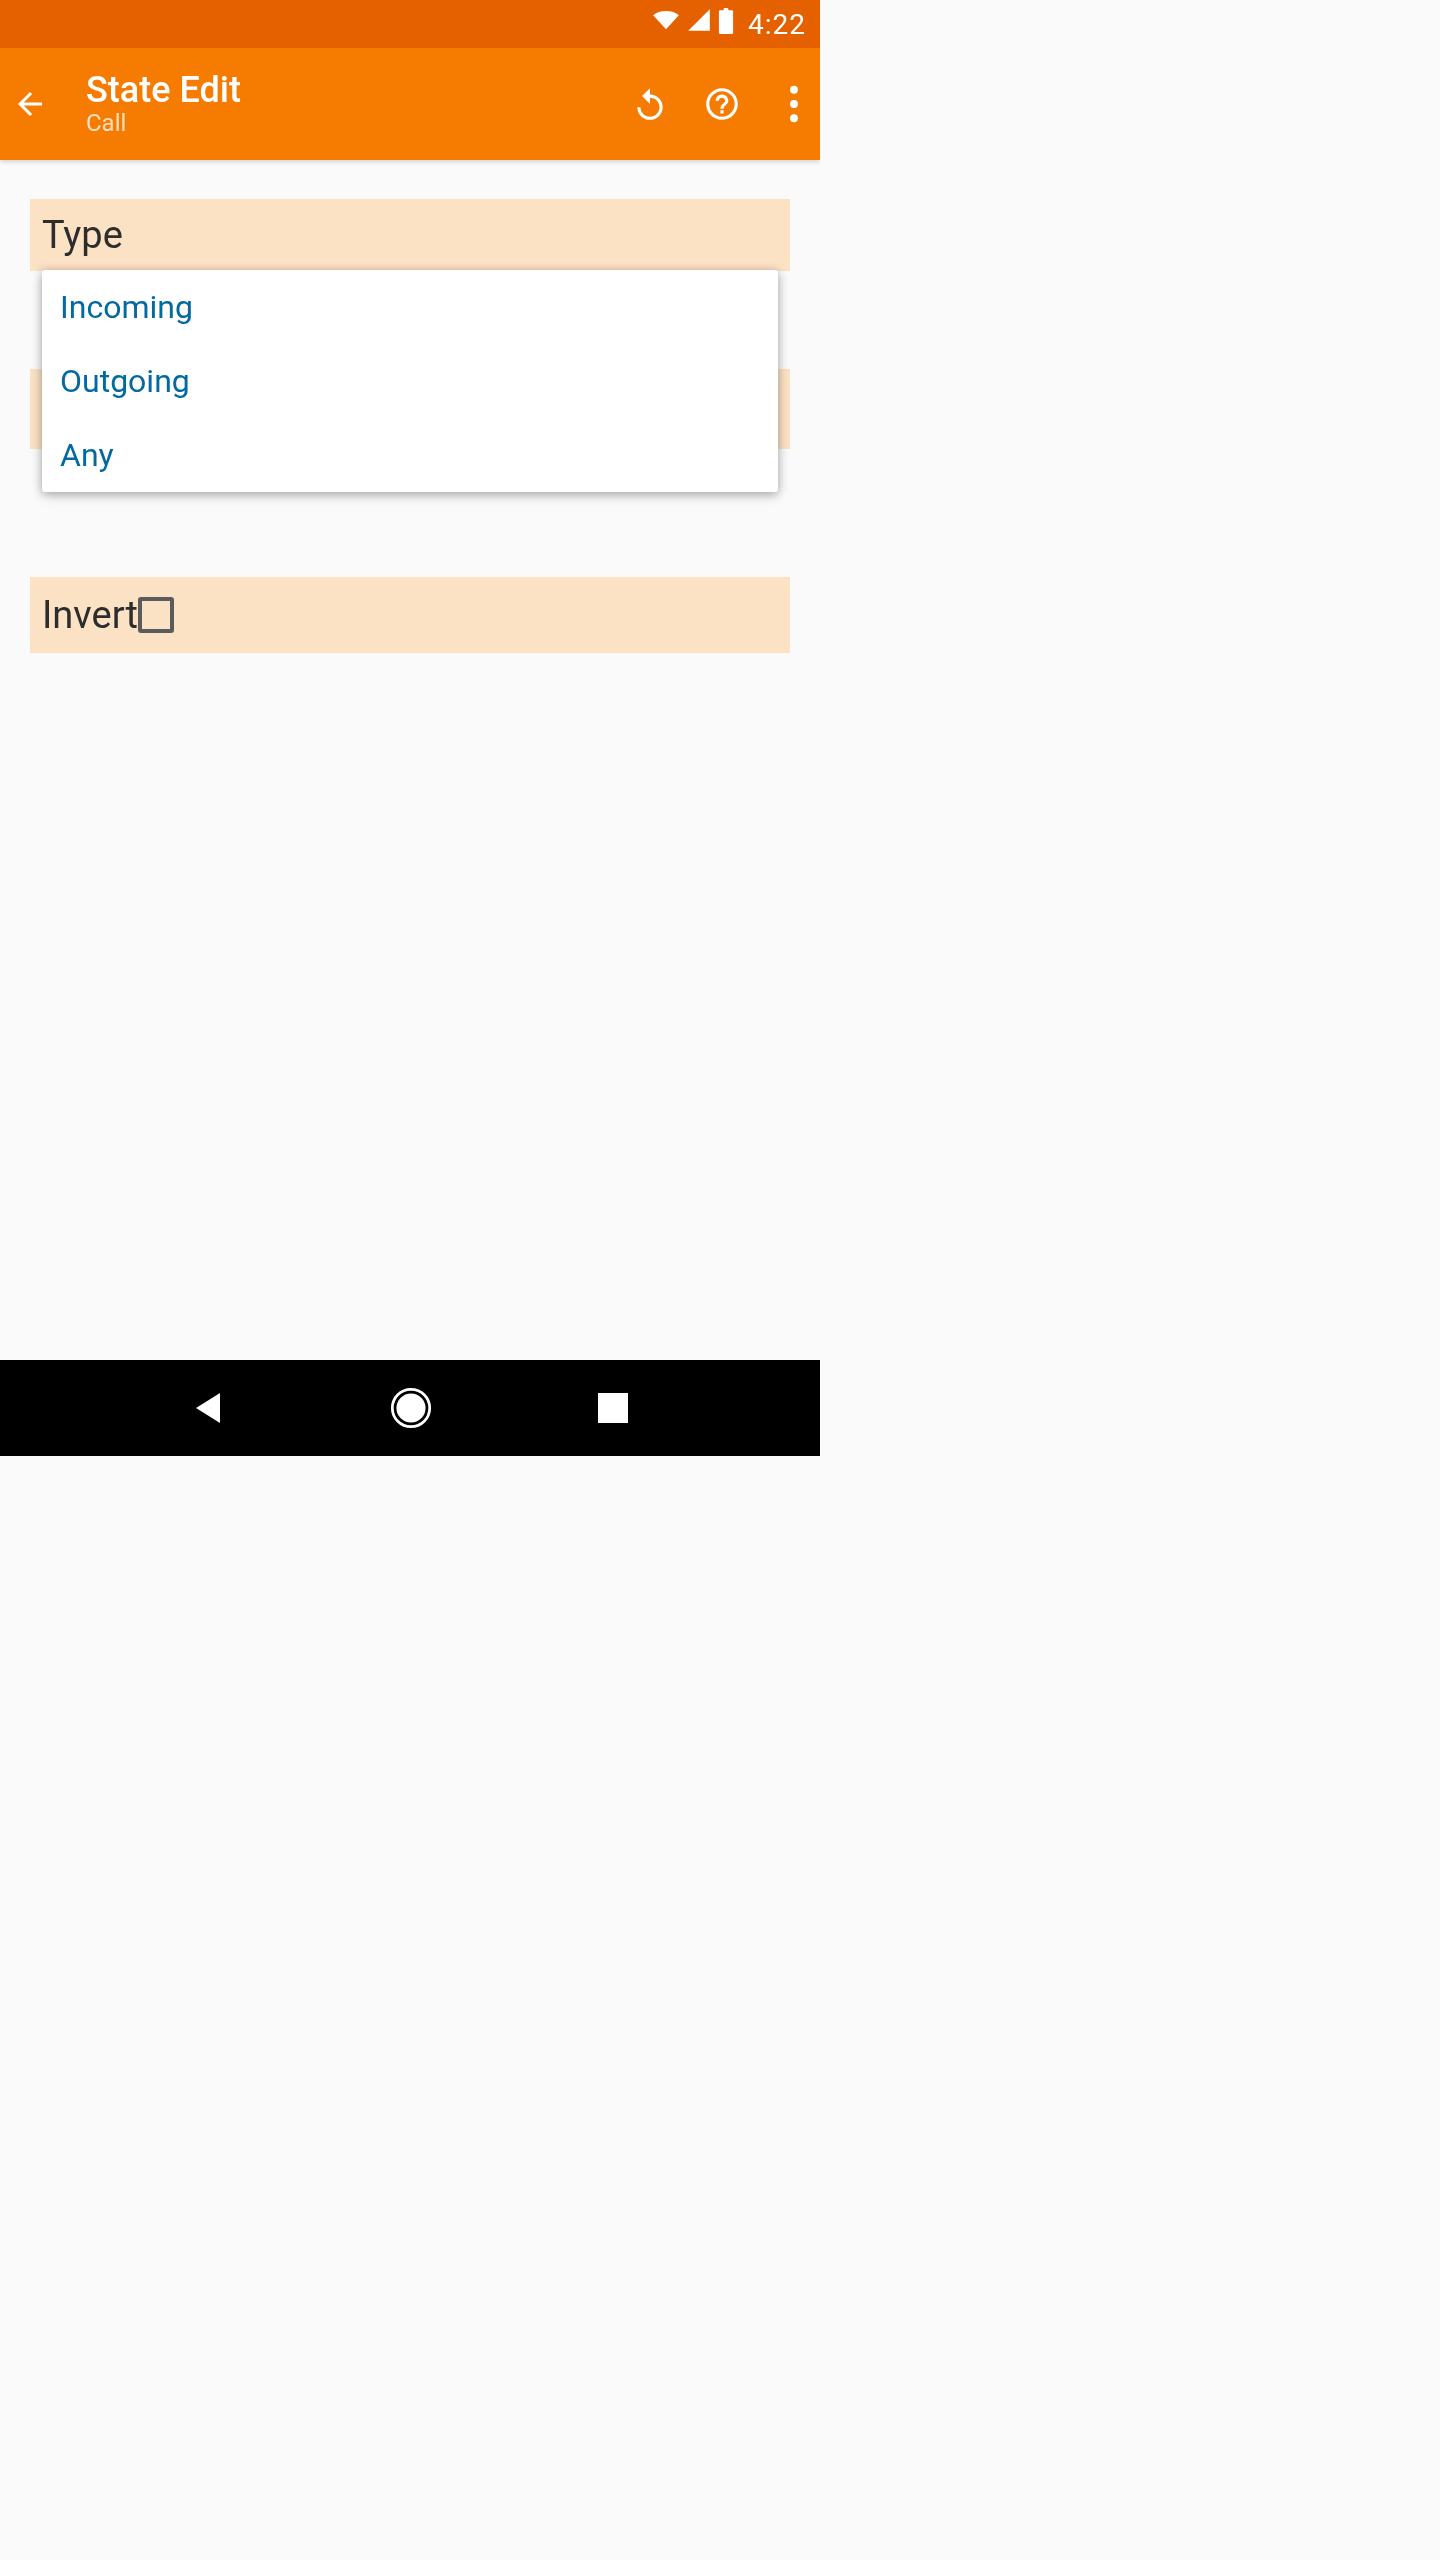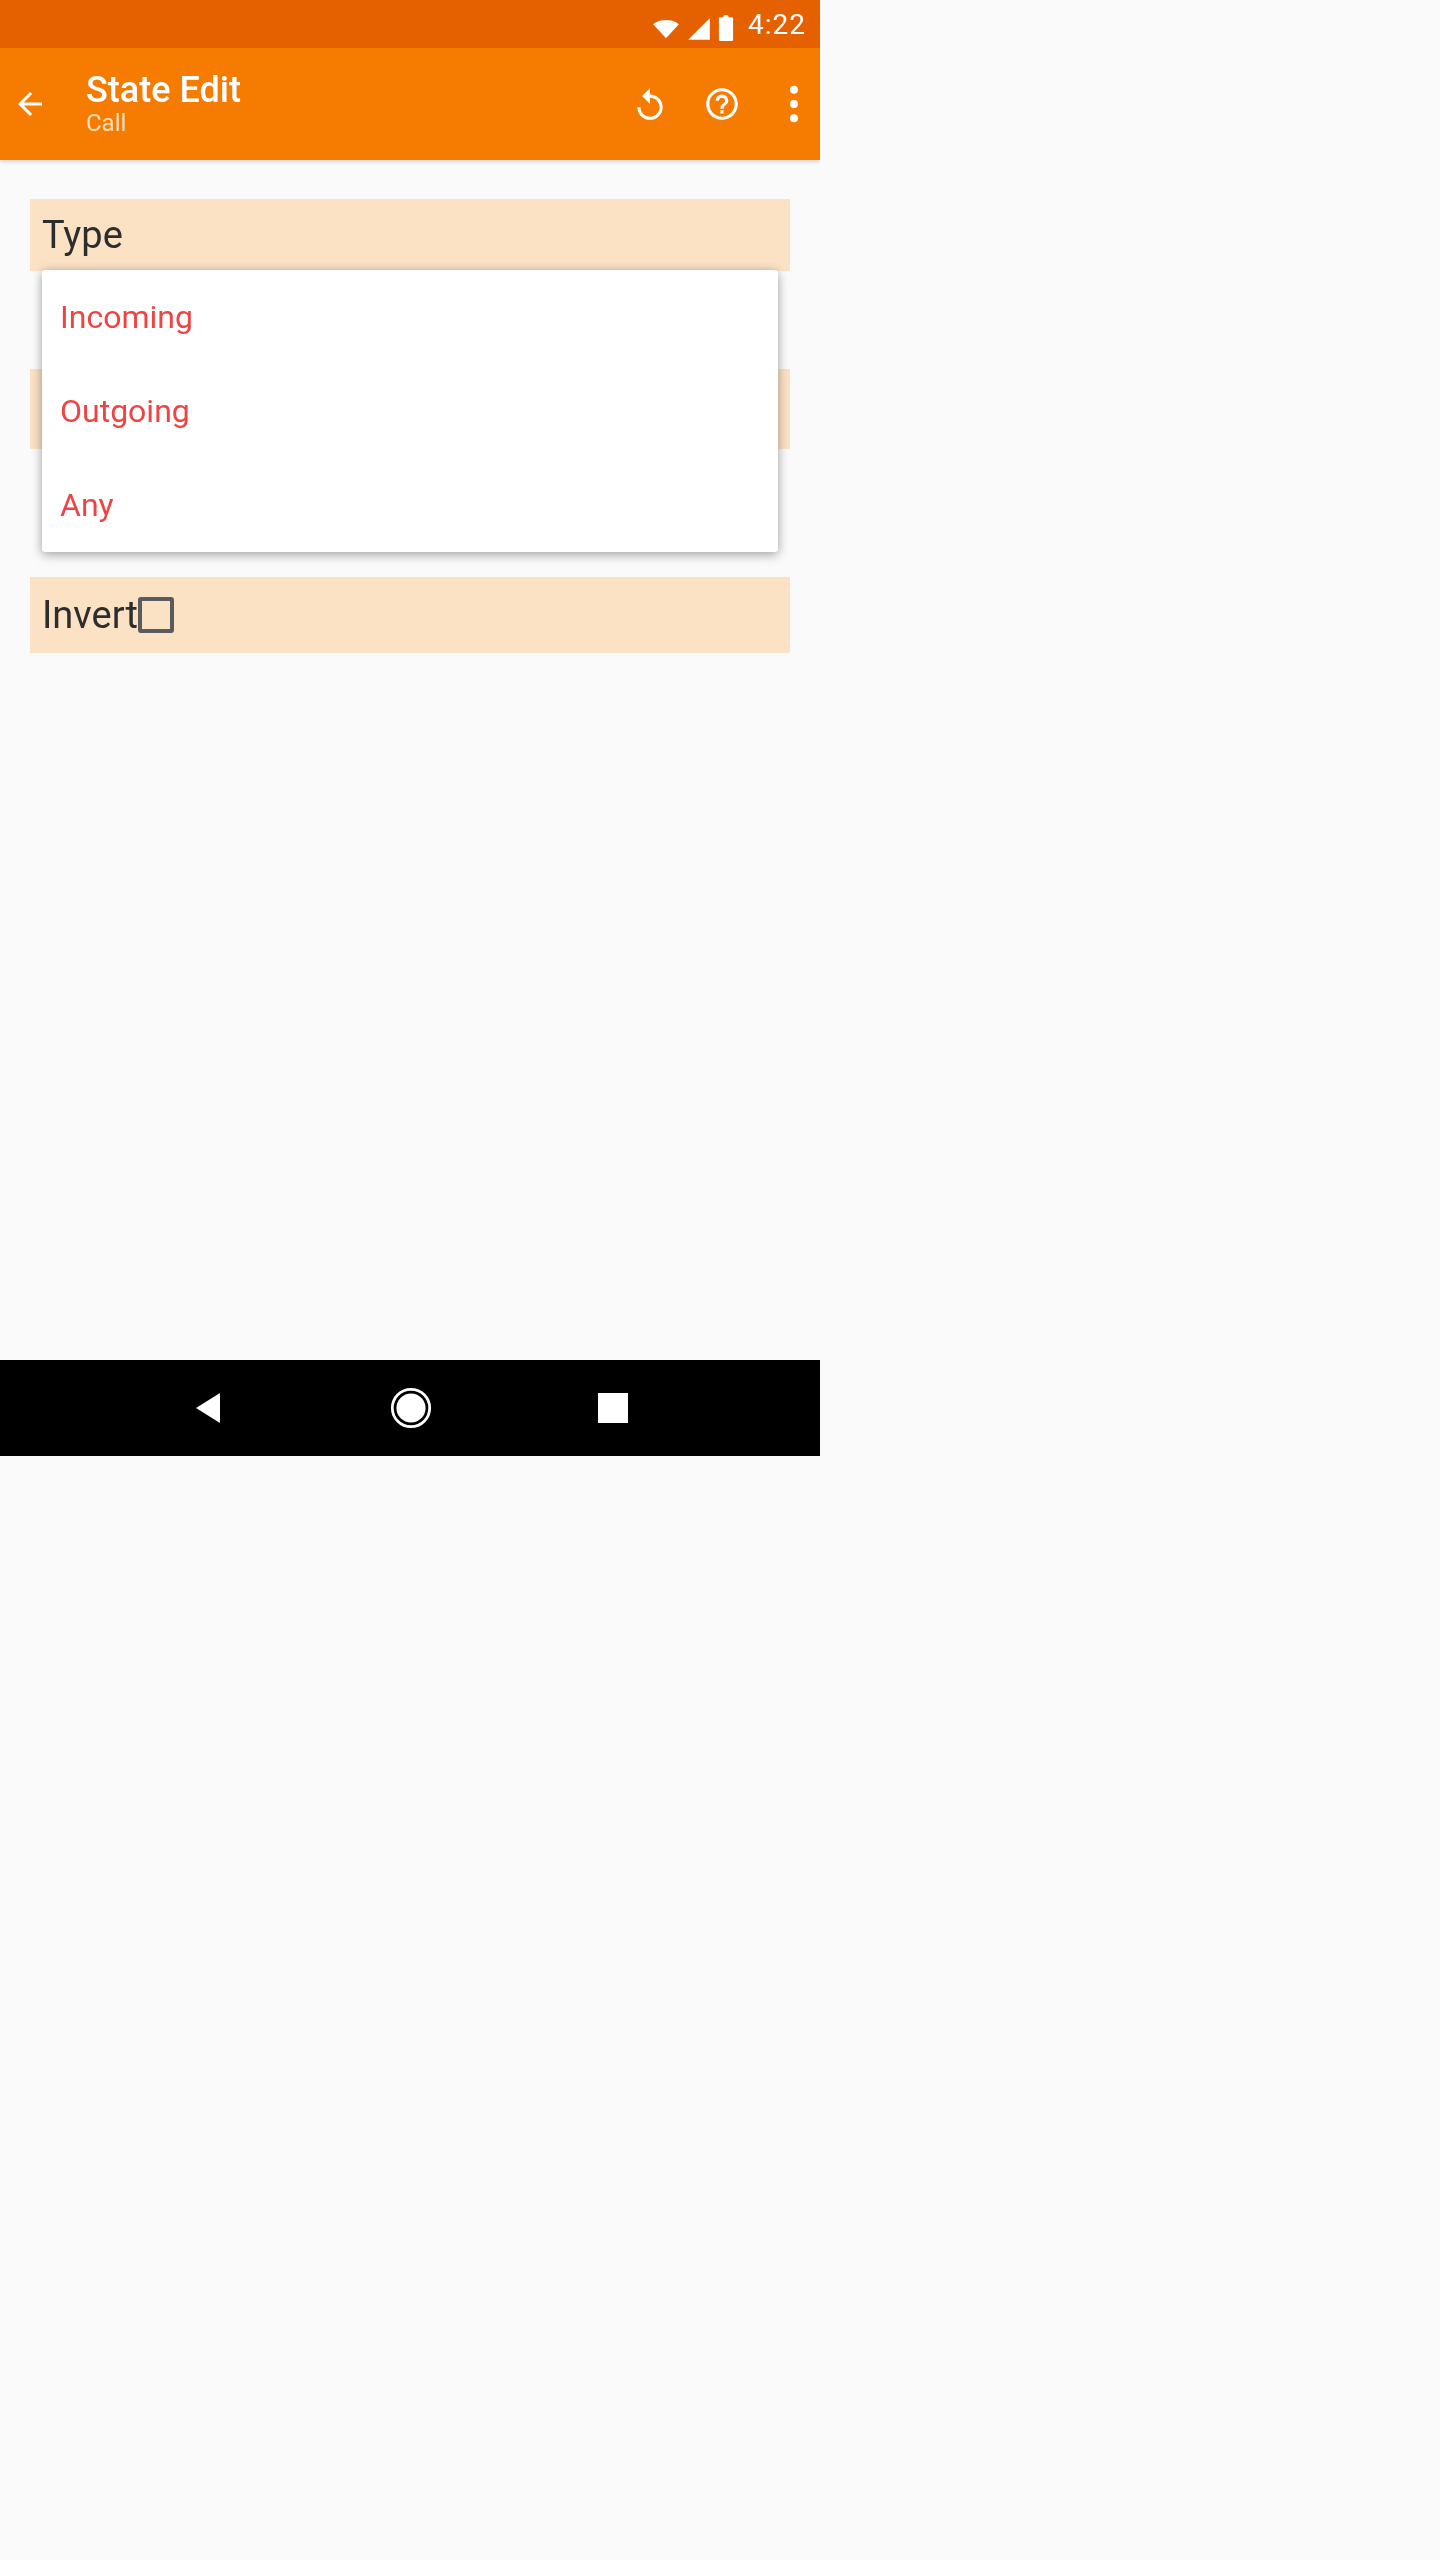--- a/index.html
+++ b/index.html
@@ -22,21 +22,21 @@
       background: #e56100;
       display: flex;
       justify-content: flex-end;
       align-items: center;
       padding-right: 14px;
       color: white;
       font-size: 28px;
     }
     .status-icons {
       display: flex;
-      align-items: flex-end;
+      align-items: flex-start;
       gap: 6px;
     }
     .status-time {
       font-weight: 400;
       margin-left: 8px;
       letter-spacing: 1px;
     }
     
     
     .action-bar {
@@ -105,23 +105,23 @@
       position: absolute;
       left: 42px;
       right: 42px;
       top: 110px;
       background: white;
       box-shadow: 0 1px 10px rgba(0,0,0,0.22), 0 4px 12px rgba(0,0,0,0.18);
       border-radius: 3px;
       z-index: 10;
     }
     .dropdown-item {
-      padding: 28px 18px;
+      padding: 18px 18px;
       font-size: 32px;
-      color: #ef4444;
+      color: #0369a1;
       cursor: pointer;
     }
     
     
     .peek-section {
       margin-top: 98px;
       height: 80px;
       background: #fce2c5;
     }
     

